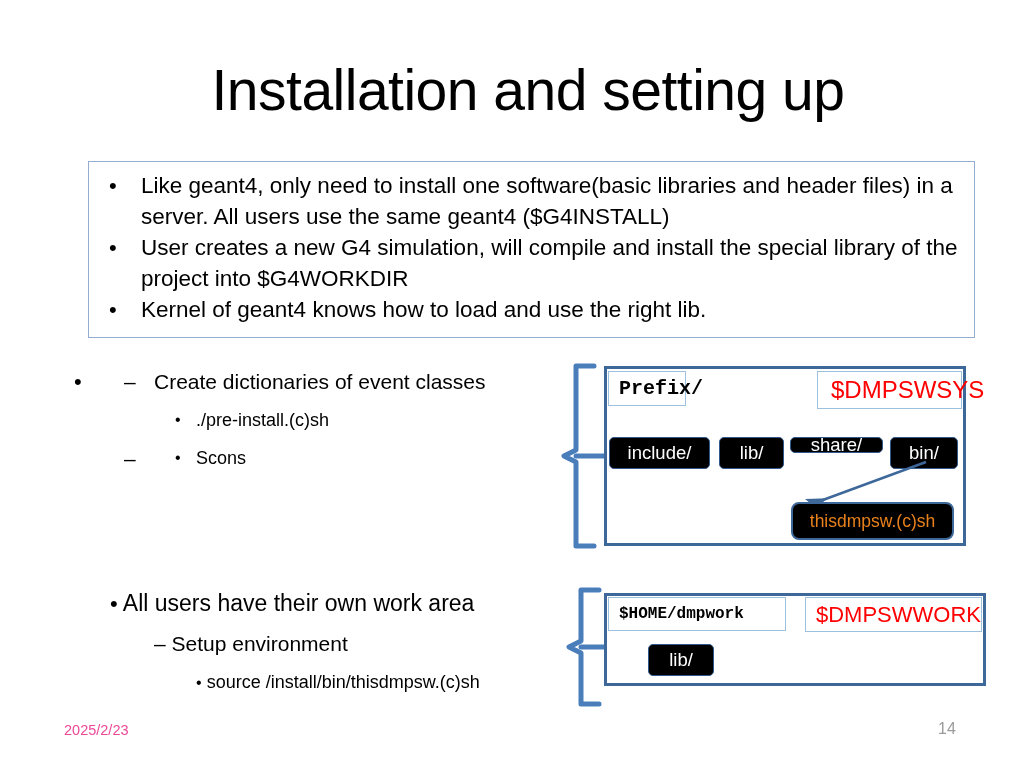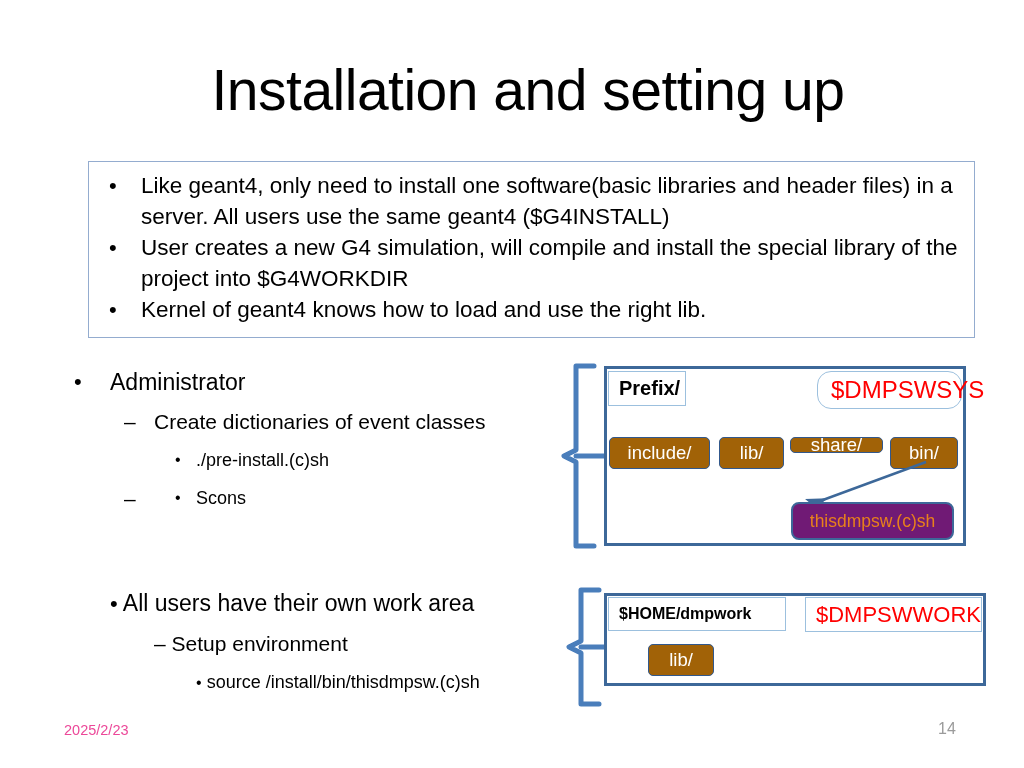--- a/index.html
+++ b/index.html
@@ -114,34 +114,35 @@
     background: #ffffff;
     border: 1px solid #9cc0de;
     box-sizing: border-box;
     display: flex;
     align-items: center;
     white-space: nowrap;
   }
   .tag-black {
     font-weight: bold;
     color: #000000;
+    font-family: Liberation Mono, monospace;
   }
   .tag-red {
     color: #ff0000;
     font-weight: 400;
   }
 
   .tag-prefix   { left: 608px; top: 371px; width: 78px;  height: 35px; font-size: 20px; padding-left: 10px; }
-  .tag-sys      { left: 817px; top: 371px; width: 145px; height: 38px; font-size: 24px; padding-left: 13px; border-radius: 14px; }
+  .tag-sys      { left: 817px; top: 371px; width: 145px; height: 38px; font-size: 24px; padding-left: 13px; }
   .tag-home     { left: 608px; top: 597px; width: 178px; height: 34px; font-size: 16px; padding-left: 10px; }
   .tag-swwork   { left: 805px; top: 597px; width: 177px; height: 35px; font-size: 22px; padding-left: 10px; }
 
   .chip {
     position: absolute;
-    background: #a16207;
+    background: #000000;
     border: 1.5px solid #31588d;
     border-radius: 5px;
     color: #ffffff;
     display: flex;
     align-items: center;
     justify-content: center;
     font-size: 18.5px;
     box-sizing: border-box;
     white-space: nowrap;
   }
@@ -150,21 +151,21 @@
   .chip-share   { left: 790px; top: 437px; width: 93px;  height: 16px; }
   .chip-bin     { left: 890px; top: 437px; width: 68px;  height: 32px; }
   .chip-lib2    { left: 648px; top: 644px; width: 66px;  height: 32px; }
 
   .callout {
     position: absolute;
     left: 791px;
     top: 502px;
     width: 163px;
     height: 38px;
-    background: #701a75;
+    background: #000000;
     border: 2px solid #3d6899;
     border-radius: 8px;
     color: #e8811b;
     display: flex;
     align-items: center;
     justify-content: center;
     font-size: 17.5px;
     box-sizing: border-box;
     white-space: nowrap;
   }
@@ -211,21 +212,20 @@
     <li>
       <span class="bul">•</span>
       <span>Kernel of geant4 knows how to load and use the right lib.</span>
     </li>
   </ul>
 </div>
 
 <div class="outline">
   <div class="row lvl1">
     <span class="mark">•</span>
-    <span>Administrator</span>
   </div>
   <div class="row lvl2">
     <span class="mark">–</span>
     <span>Create dictionaries of event classes</span>
   </div>
   <div class="row lvl3">
     <span class="mark">•</span>
     <span>./pre-install.(c)sh</span>
   </div>
   <div class="row lvl2">

